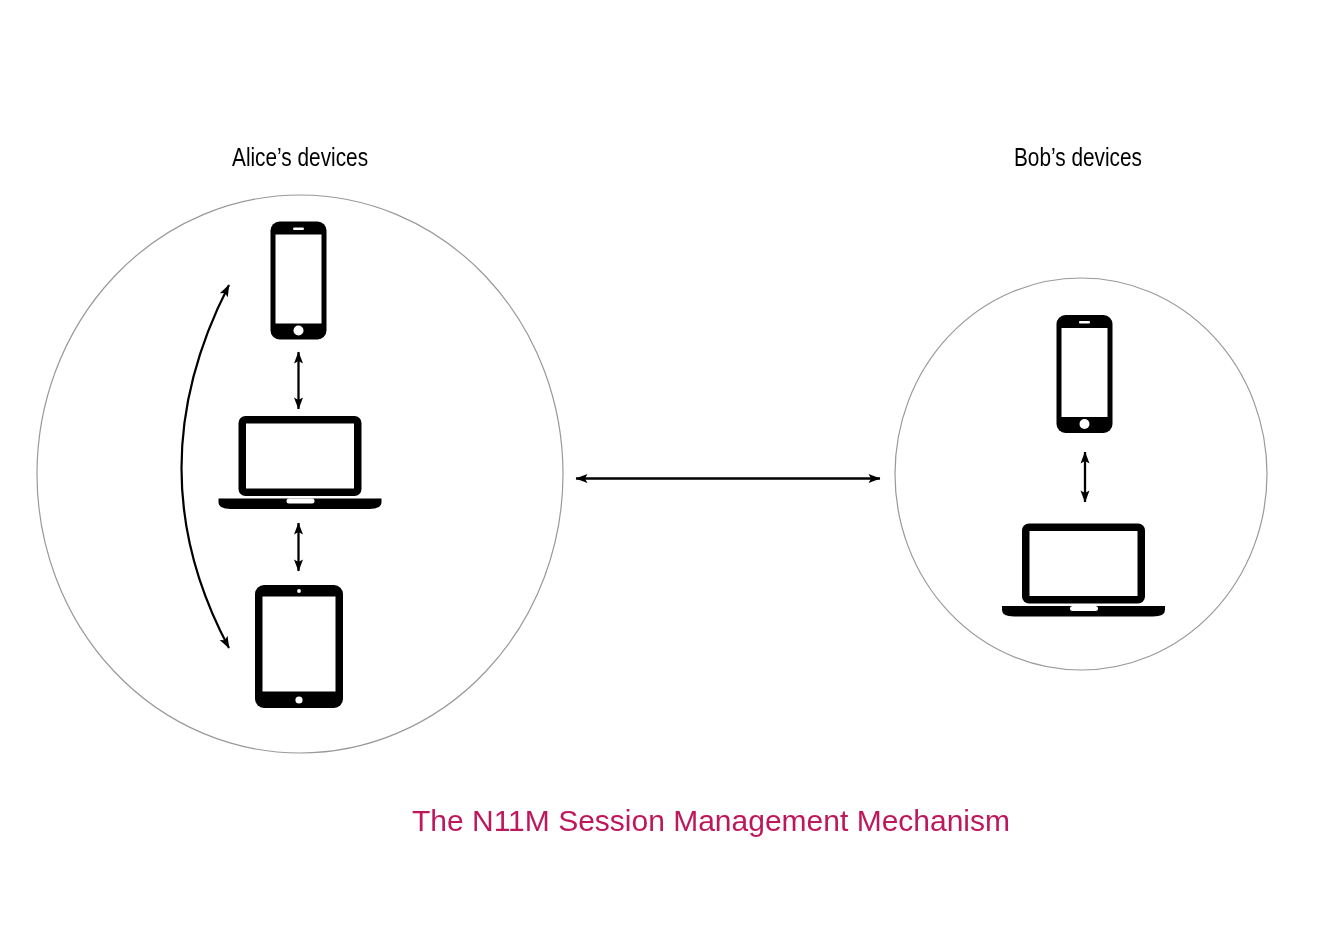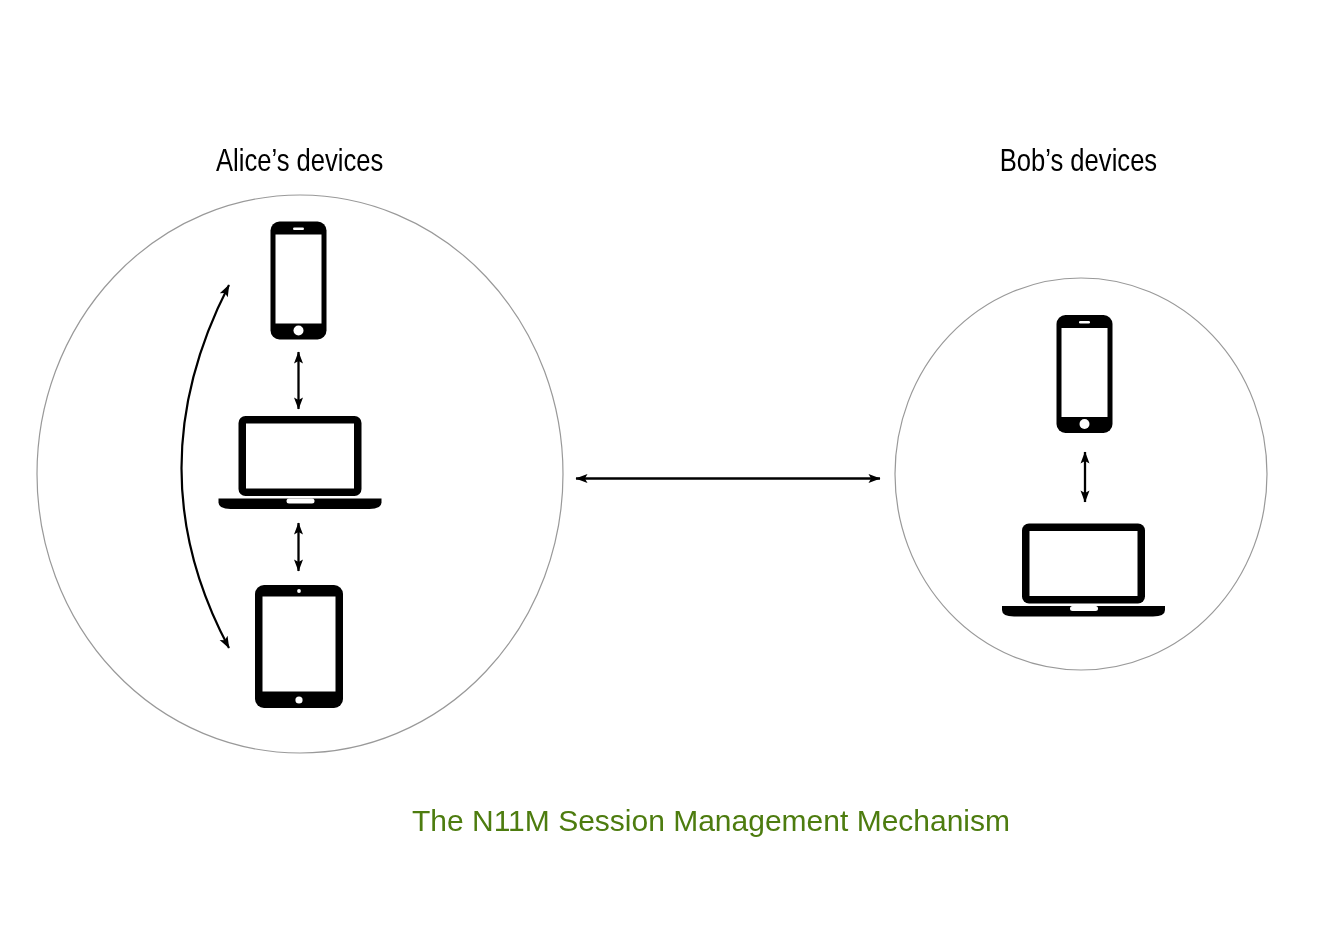--- a/index.html
+++ b/index.html
@@ -16,36 +16,36 @@
     overflow: hidden;
   }
   .diagram-svg {
     position: absolute;
     left: 0;
     top: 0;
   }
   .group-label {
     position: absolute;
     text-align: center;
-    font-size: 32px;
+    font-size: 26px;
     line-height: 1.1;
     color: #000000;
     white-space: nowrap;
   }
   .group-label .condensed {
     display: inline-block;
     transform: scaleX(0.8);
     transform-origin: center;
   }
   .diagram-title {
     position: absolute;
     text-align: center;
     font-size: 30px;
     line-height: 1.1;
-    color: #4d7c0f;
+    color: #be185d;
     white-space: nowrap;
   }
 </style>
 </head>
 <body>
 
 <div class="canvas">
 
   <svg class="diagram-svg" width="1321" height="934" viewBox="0 0 1321 934">
     <defs>

